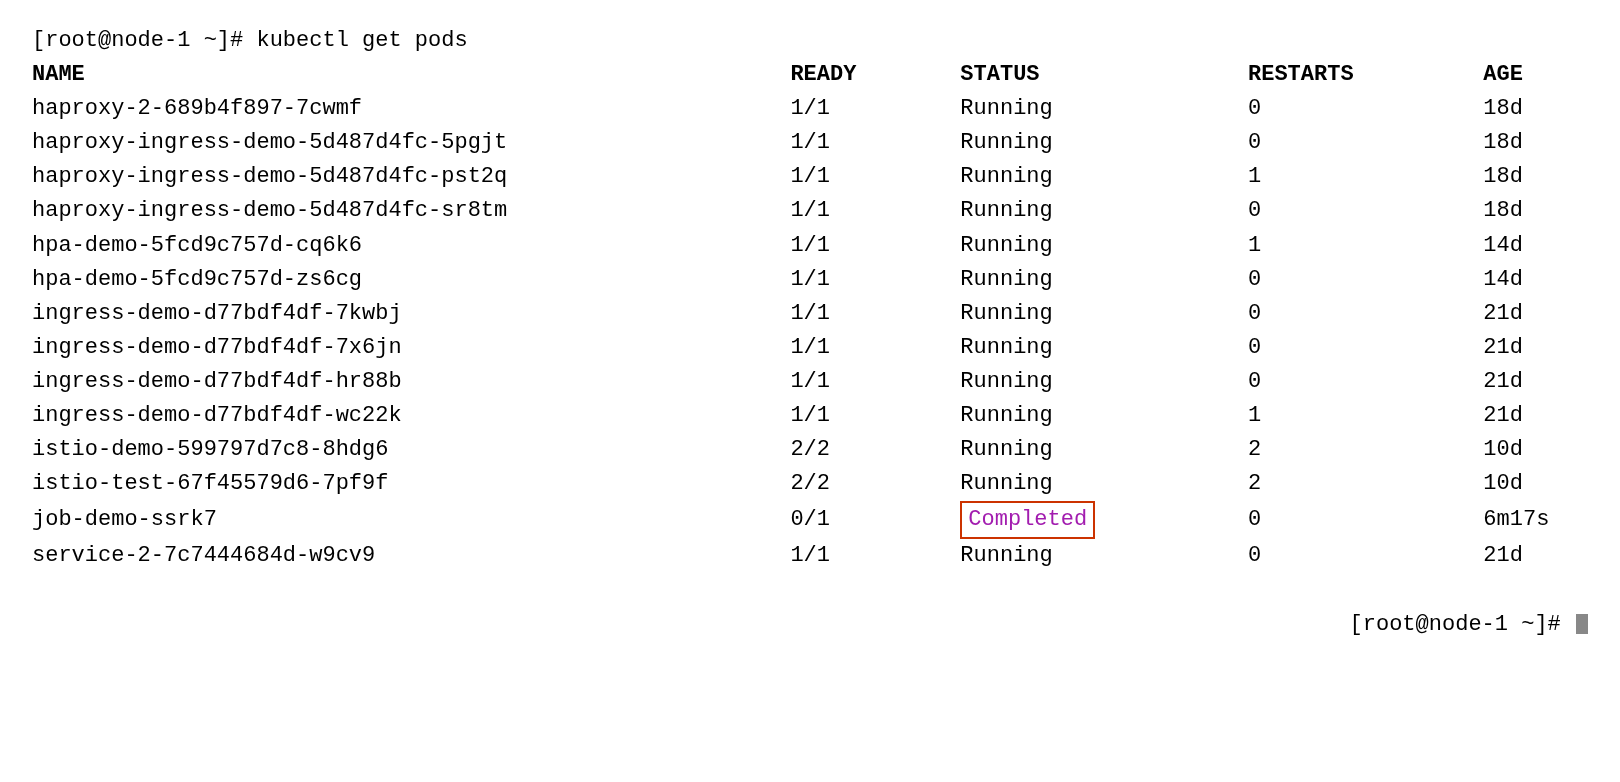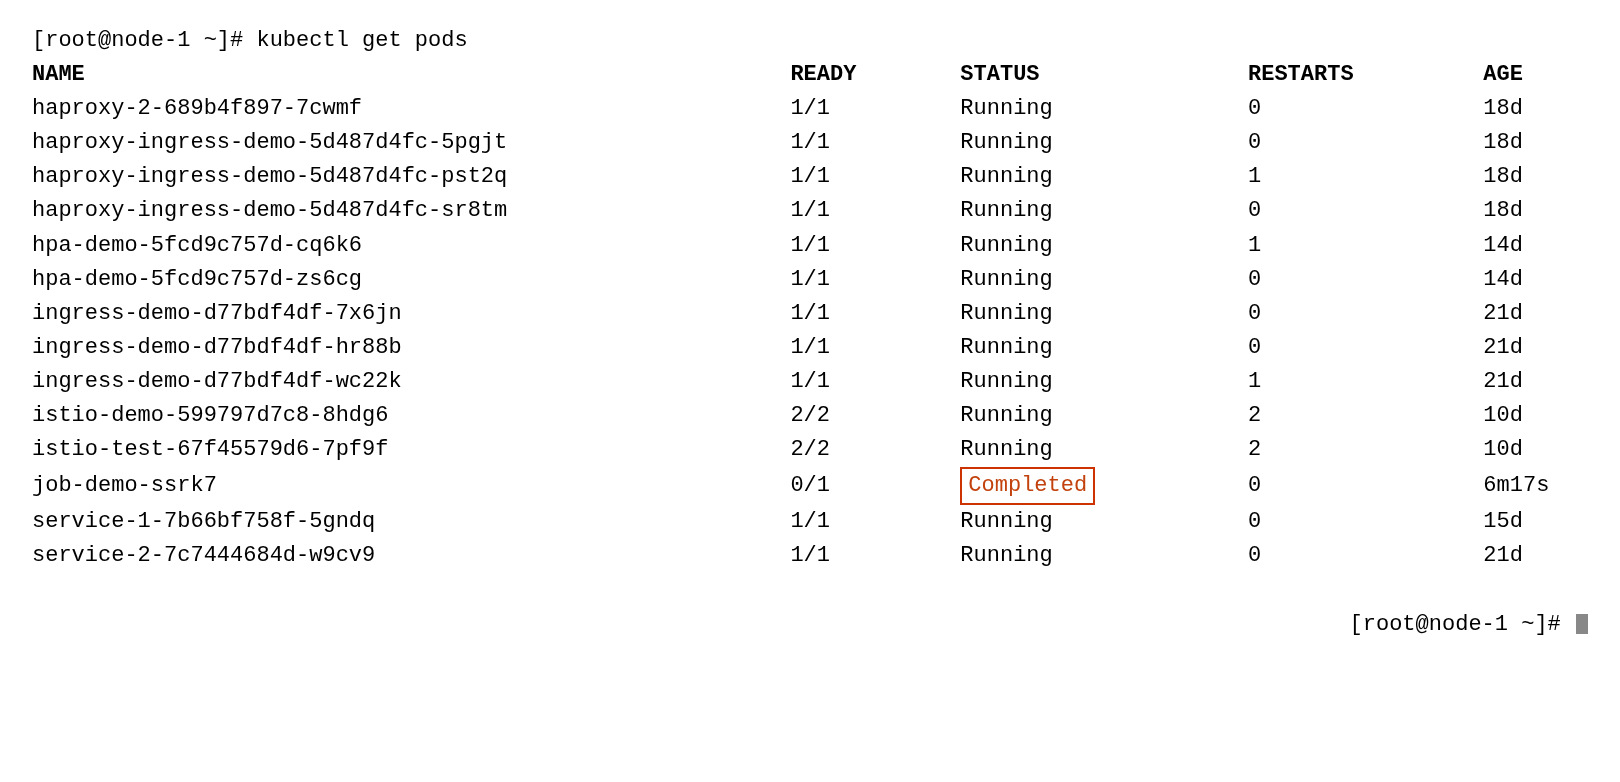--- a/index.html
+++ b/index.html
@@ -66,21 +66,21 @@
     }
 
     .col-age {
       min-width: 80px;
     }
 
     .status-completed {
       display: inline-block;
       border: 2px solid #cc3300;
       padding: 0px 6px;
-      color: #c2410c;
+      color: #a21caf;
     }
 
     .cursor {
       display: inline-block;
       width: 12px;
       height: 20px;
       background-color: #888888;
       vertical-align: middle;
       margin-left: 2px;
     }
@@ -143,20 +143,27 @@
           <td class="col-age">14d</td>
         </tr>
         <tr>
           <td class="col-name">hpa-demo-5fcd9c757d-zs6cg</td>
           <td class="col-ready">1/1</td>
           <td class="col-status">Running</td>
           <td class="col-restarts">0</td>
           <td class="col-age">14d</td>
         </tr>
         <tr>
+          <td class="col-name">ingress-demo-d77bdf4df-7kwbj</td>
+          <td class="col-ready">1/1</td>
+          <td class="col-status">Running</td>
+          <td class="col-restarts">0</td>
+          <td class="col-age">21d</td>
+        </tr>
+        <tr>
           <td class="col-name">ingress-demo-d77bdf4df-7x6jn</td>
           <td class="col-ready">1/1</td>
           <td class="col-status">Running</td>
           <td class="col-restarts">0</td>
           <td class="col-age">21d</td>
         </tr>
         <tr>
           <td class="col-name">ingress-demo-d77bdf4df-hr88b</td>
           <td class="col-ready">1/1</td>
           <td class="col-status">Running</td>
@@ -183,27 +190,20 @@
           <td class="col-status">Running</td>
           <td class="col-restarts">2</td>
           <td class="col-age">10d</td>
         </tr>
         <tr>
           <td class="col-name">job-demo-ssrk7</td>
           <td class="col-ready">0/1</td>
           <td class="col-status"><span class="status-completed">Completed</span></td>
           <td class="col-restarts">0</td>
           <td class="col-age">6m17s</td>
-        </tr>
-        <tr>
-          <td class="col-name">service-1-7b66bf758f-5gndq</td>
-          <td class="col-ready">1/1</td>
-          <td class="col-status">Running</td>
-          <td class="col-restarts">0</td>
-          <td class="col-age">15d</td>
         </tr>
         <tr>
           <td class="col-name">service-2-7c7444684d-w9cv9</td>
           <td class="col-ready">1/1</td>
           <td class="col-status">Running</td>
           <td class="col-restarts">0</td>
           <td class="col-age">21d</td>
         </tr>
       </tbody>
   </table>

